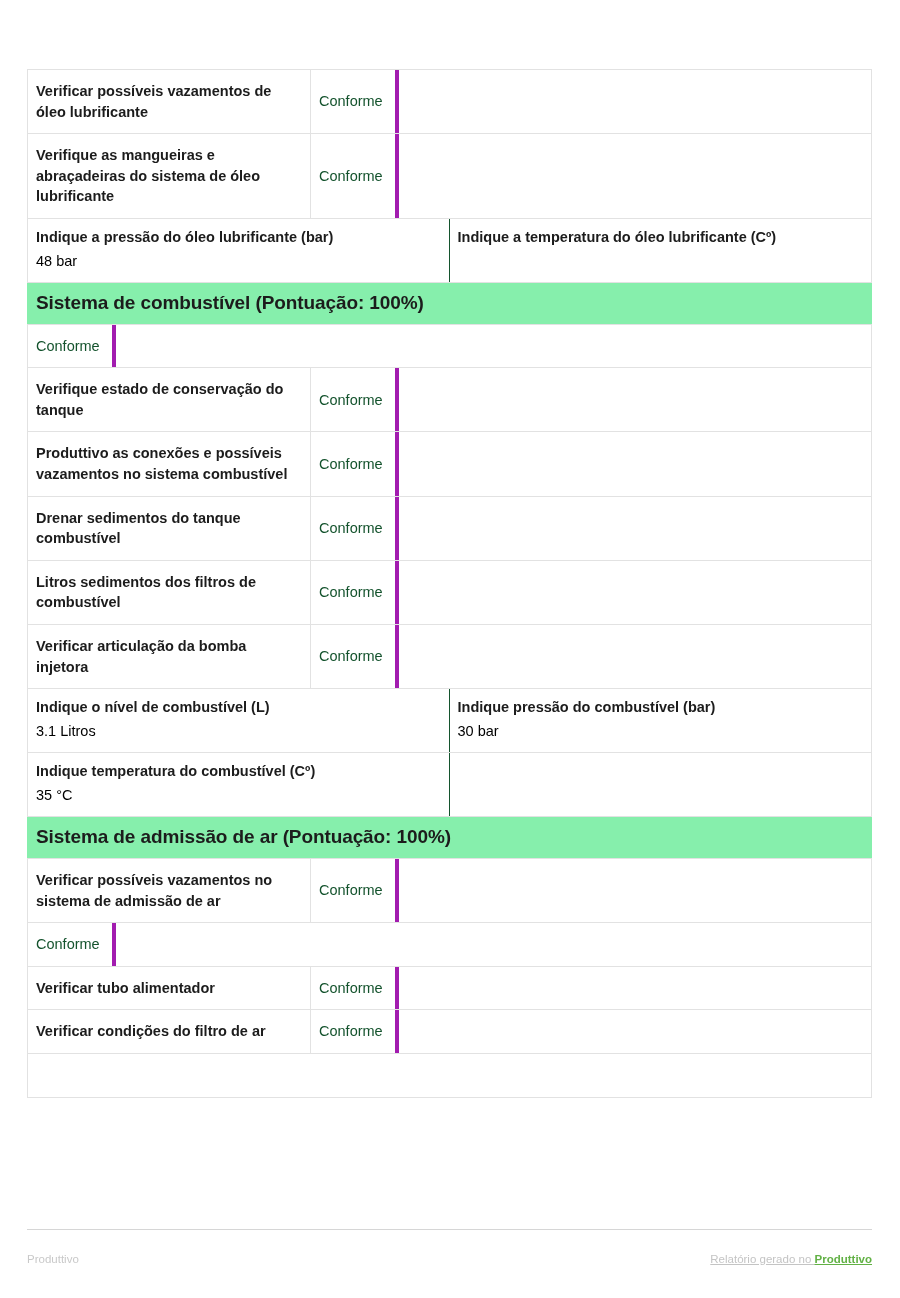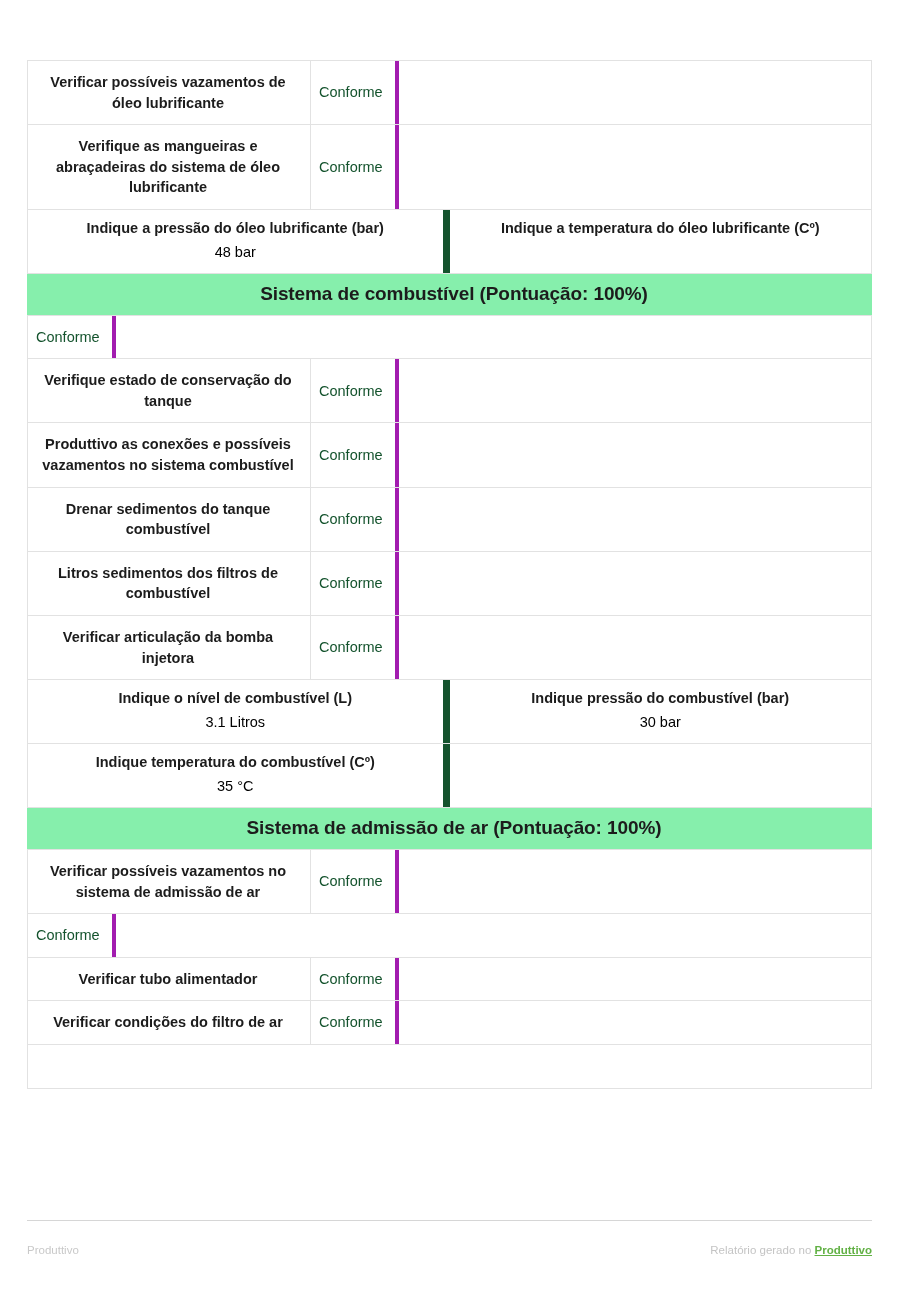--- a/index.html
+++ b/index.html
@@ -11,25 +11,24 @@
     width: 900px;
     height: 1298px;
     font-family: "Liberation Sans", sans-serif;
     color: #222222;
     overflow: hidden;
     position: relative;
   }
 
   .page {
     position: absolute;
-    left: 0; top: 8px;
+    left: 0; top: 17px;
     width: 900px;
     height: 912px;
     box-sizing: border-box;
-    text-align: center;
   }
 
   
   .report {
     position: absolute;
     left: 27px;
     top: 52px;
     width: 845px;
     box-sizing: border-box;
   }
@@ -97,21 +96,21 @@
     border-top: none;
     box-sizing: border-box;
     background: #ffffff;
   }
   .measure-cell {
     width: 50%;
     flex: 0 0 50%;
     box-sizing: border-box;
     padding: 8px 8px 10px 8px;
   }
-  .measure-cell.divided { border-right: 7px solid #14532d; }
+  .measure-cell.divided { border-right: 1px solid #14532d; }
   .measure-q {
     font-size: 14.5px;
     font-weight: bold;
     line-height: 1.45;
     color: #1c1c1c;
   }
   .measure-a {
     font-size: 14.5px;
     font-weight: normal;
     line-height: 1.45;
@@ -144,21 +143,21 @@
   }
   .footer-row {
     display: flex;
     justify-content: space-between;
     align-items: baseline;
     margin-top: 23px;
     font-size: 11.5px;
     color: #c4c4c4;
   }
   .footer-left { color: #c9c9c9; }
-  .footer-right { color: #c4c4c4; white-space: pre; }
+  .footer-right { color: #c4c4c4; white-space: pre; text-decoration: underline; }
   .footer-link {
     color: #62b145;
     text-decoration: underline;
     font-weight: bold;
   }
 </style>
 </head>
 <body>
 
 <div class="page">

